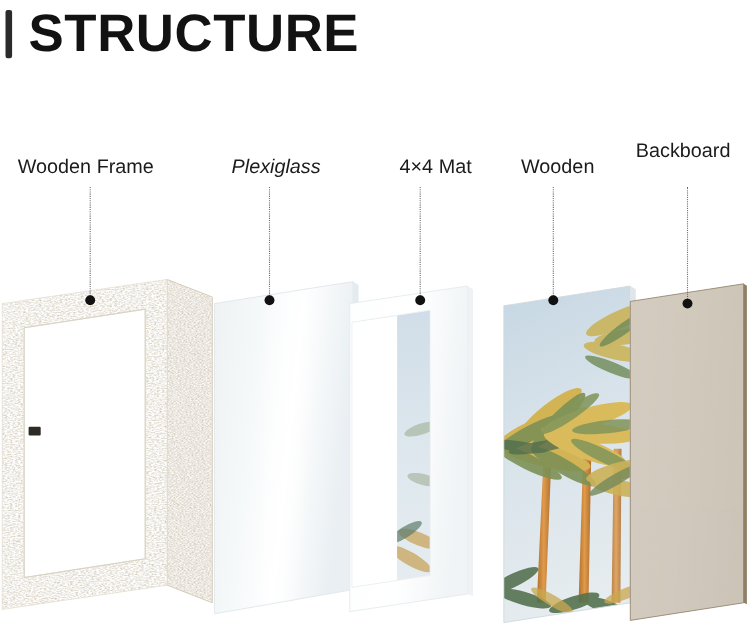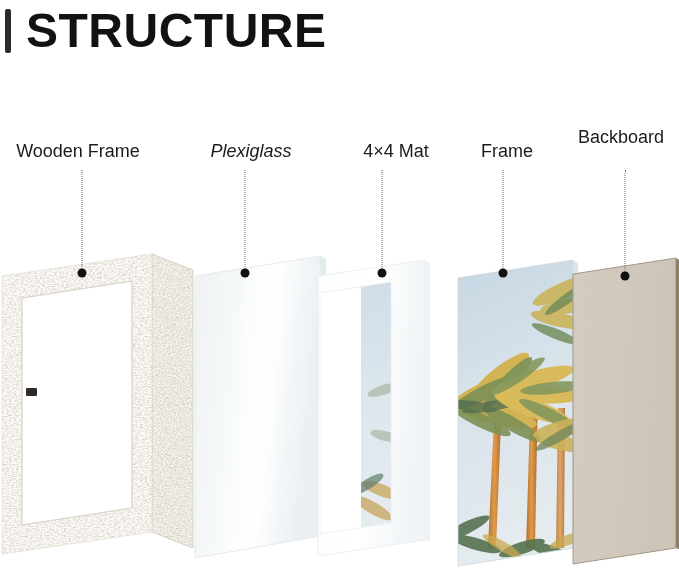--- a/index.html
+++ b/index.html
@@ -344,21 +344,21 @@
   <div id="annotations">
       <div class="label" style="left: 78px; top: 140px;">Wooden Frame</div>
       <div class="leader" style="left: 82px; top: 170px; height: 103px;"></div>
       <div class="leader-dot" style="left: 82px; top: 273px;"></div>
       <div class="label" style="left: 251px; top: 140px; font-style: italic;">Plexiglass</div>
       <div class="leader" style="left: 245px; top: 170px; height: 103px;"></div>
       <div class="leader-dot" style="left: 245px; top: 273px;"></div>
       <div class="label" style="left: 396px; top: 140px; text-align: center;">4×4 Mat</div>
       <div class="leader" style="left: 382px; top: 170px; height: 103px;"></div>
       <div class="leader-dot" style="left: 382px; top: 273px;"></div>
-      <div class="label" style="left: 507px; top: 140px;">Frame</div>
+      <div class="label" style="left: 507px; top: 140px;">Wooden</div>
       <div class="leader" style="left: 503px; top: 170px; height: 103px;"></div>
       <div class="leader-dot" style="left: 503px; top: 273px;"></div>
       <div class="label" style="left: 621px; top: 126px;">Backboard</div>
       <div class="leader" style="left: 625px; top: 170px; height: 106px;"></div>
       <div class="leader-dot" style="left: 625px; top: 276px;"></div>
     </div>
 
 </div>
 
 </body></html>

